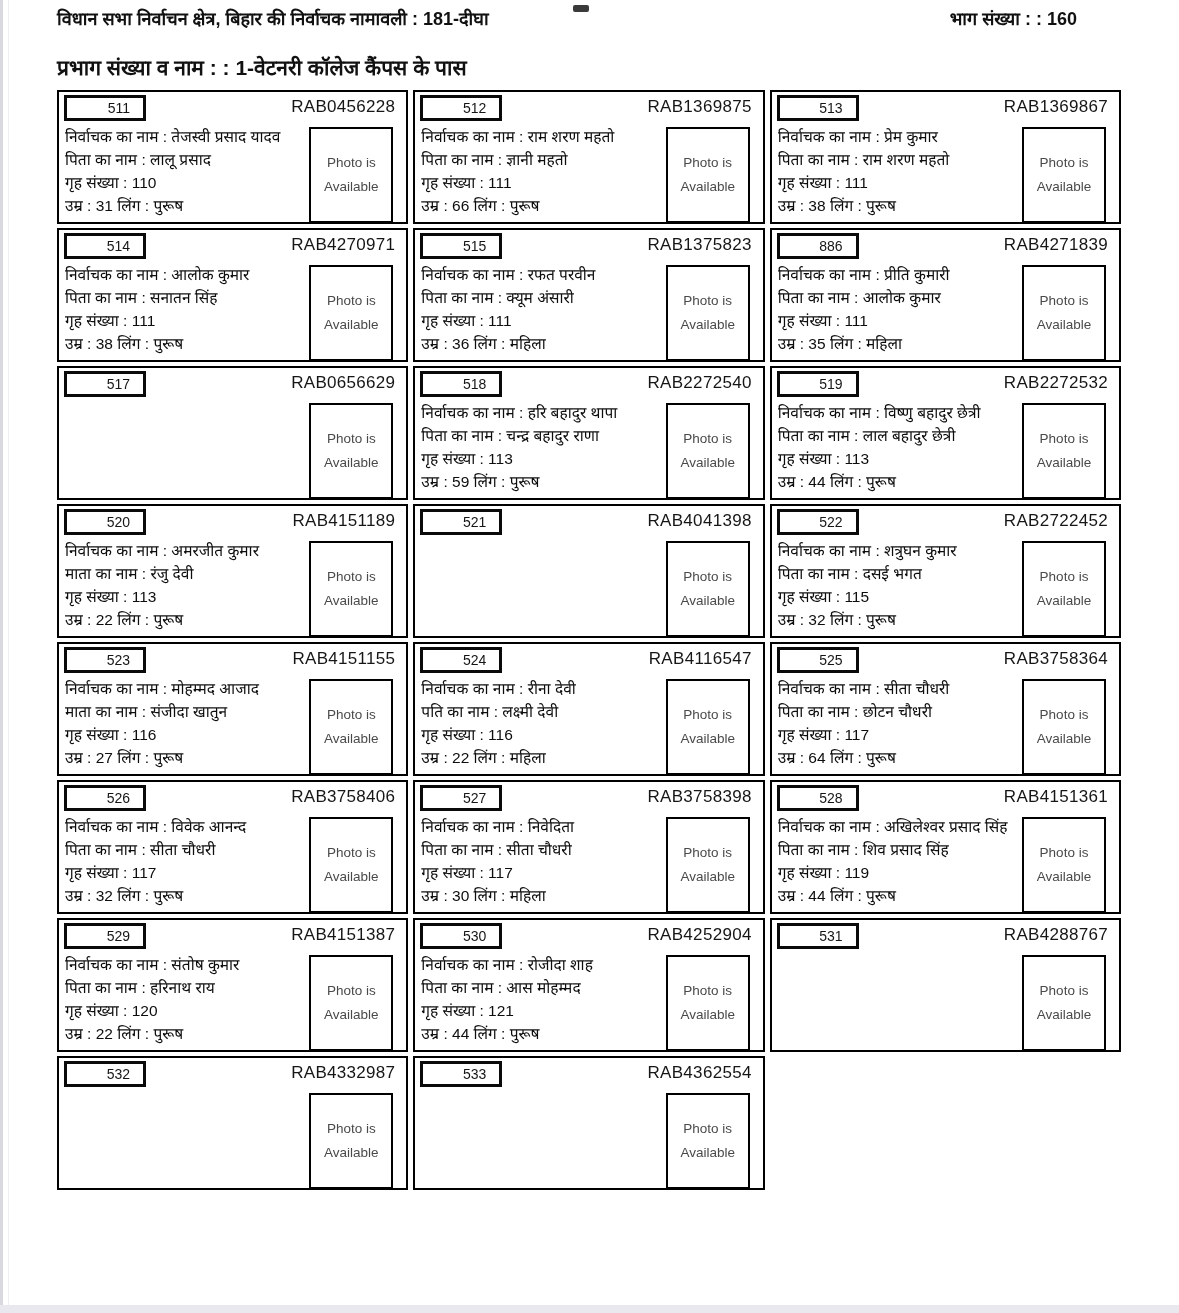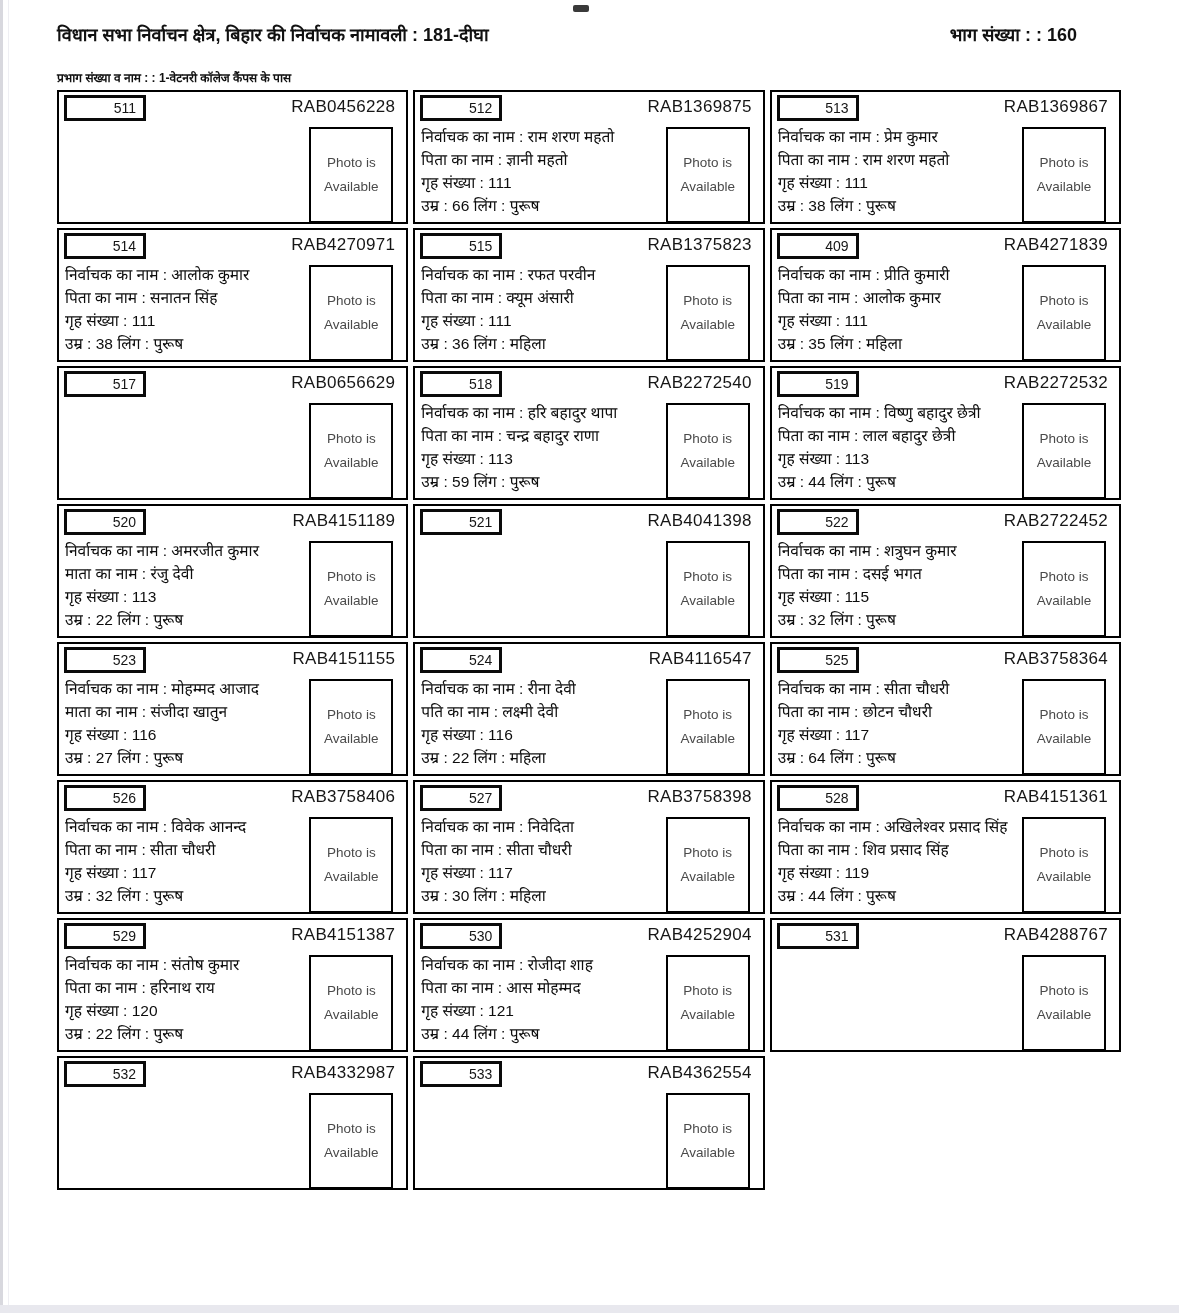--- a/index.html
+++ b/index.html
@@ -10,44 +10,44 @@
     color: #111;
     position: relative;
     overflow: hidden;
   }
   .page { position: absolute; inset: 0; background: #fff; }
   .edge-left { position: absolute; left: 0; top: 0; bottom: 0; width: 3px; background: #d8d8de; }
   .edge-left2 { position: absolute; left: 8px; top: 0; bottom: 0; width: 1px; background: #efeff3; }
   .edge-bottom { position: absolute; left: 0; right: 0; bottom: 0; height: 8px; background: #e8e8ee; }
   .scan-artifact { position: absolute; left: 573px; top: 5px; width: 16px; height: 7px; background: #3a3a3a; border-radius: 2px; }
 
-  .header { position: absolute; left: 57px; top: 22px; width: 1064px; }
+  .header { position: absolute; left: 57px; top: 6px; width: 1064px; }
   .header-row1 { display: flex; justify-content: space-between; align-items: baseline; }
   .title-left { font-weight: bold; font-size: 18px; }
   .part-number { font-weight: bold; font-size: 18px; margin-right: 44px; }
-  .section-line { font-weight: bold; font-size: 12px; margin-top: 23px; }
+  .section-line { font-weight: bold; font-size: 21px; margin-top: 23px; }
 
   .grid {
     position: absolute; left: 57px; top: 90px; width: 1064px;
     display: grid;
     grid-template-columns: repeat(3, 1fr);
     column-gap: 5px; row-gap: 4px;
   }
   .card {
     position: relative;
     height: 134px;
     border: 2px solid #000;
     background: #fff;
   }
   .serial-box {
     position: absolute; top: 3px; left: 5px;
     width: 82px; height: 26px;
     border: 3px solid #0a0a0a;
     display: flex; align-items: center; justify-content: flex-end;
-    padding-right: 7px;
+    padding-right: 13px;
     font-size: 14px; color: #151515;
     background: #fff;
   }
   .epic-id {
     position: absolute; top: 5px; right: 11px;
     font-size: 17px; letter-spacing: 0.3px; color: #161616; margin-left: 8px;
   }
   .fields {
     position: absolute; left: 6px; top: 33px; right: 110px;
     font-size: 15.5px; line-height: 23px; color: #0d0d0d;
@@ -78,20 +78,26 @@
     </div>
     <div class="section-line">प्रभाग संख्या व नाम : : 1-वेटनरी कॉलेज कैंपस के पास</div>
   </div>
 
   <div class="grid" id="grid">
   <div class="card">
     <div class="serial-box">
           <span class="serial">511</span>
         </div>
     <div class="epic-id">RAB0456228</div>
+    <div class="fields">
+      <div class="field-line name-line">निर्वाचक का नाम :  तेजस्वी प्रसाद यादव</div>
+      <div class="field-line rel-line">पिता का नाम :  लालू प्रसाद</div>
+      <div class="field-line house-line">गृह संख्या : 110</div>
+      <div class="field-line age-line">उम्र :  31  लिंग :  पुरूष</div>
+    </div>
     <div class="photo-box">
       <span>Photo is</span>
       <span>Available</span>
     </div>
   </div>
 
   <div class="card">
     <div class="serial-box">
           <span class="serial">512</span>
         </div>
@@ -154,21 +160,21 @@
       <div class="field-line age-line">उम्र :  36  लिंग :  महिला</div>
     </div>
     <div class="photo-box">
       <span>Photo is</span>
       <span>Available</span>
     </div>
   </div>
 
   <div class="card">
     <div class="serial-box">
-          <span class="serial">409</span>
+          <span class="serial">886</span>
         </div>
     <div class="epic-id">RAB4271839</div>
     <div class="fields">
       <div class="field-line name-line">निर्वाचक का नाम :  प्रीति कुमारी</div>
       <div class="field-line rel-line">पिता का नाम :  आलोक कुमार</div>
       <div class="field-line house-line">गृह संख्या : 111</div>
       <div class="field-line age-line">उम्र :  35  लिंग :  महिला</div>
     </div>
     <div class="photo-box">
       <span>Photo is</span>

